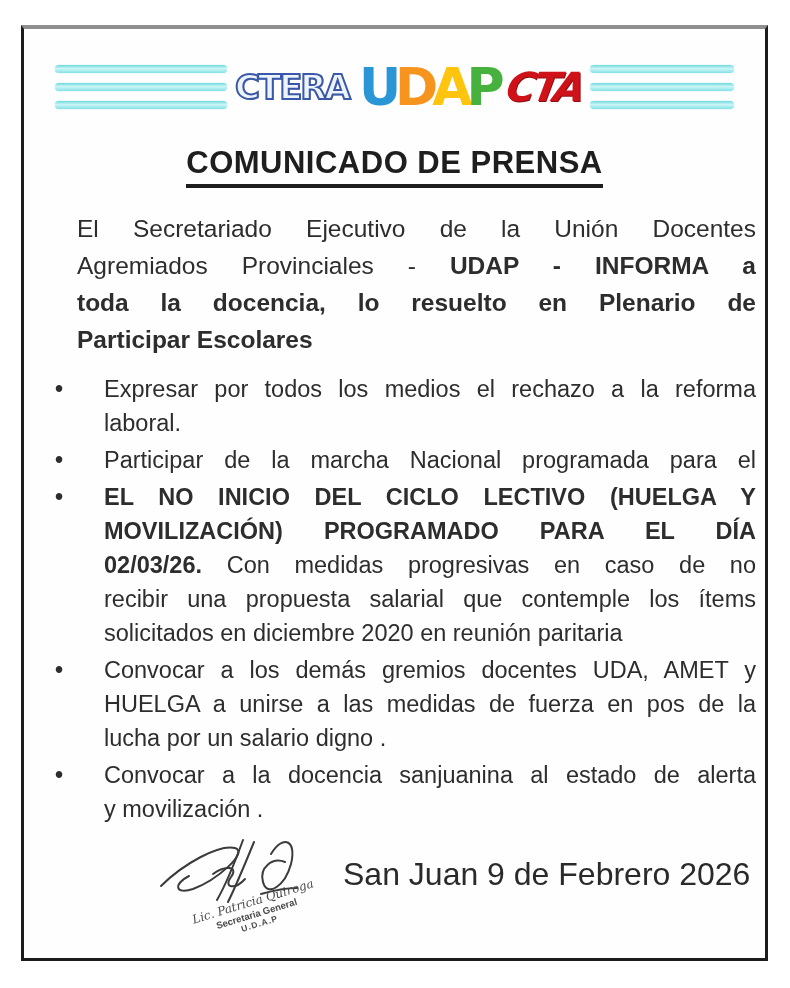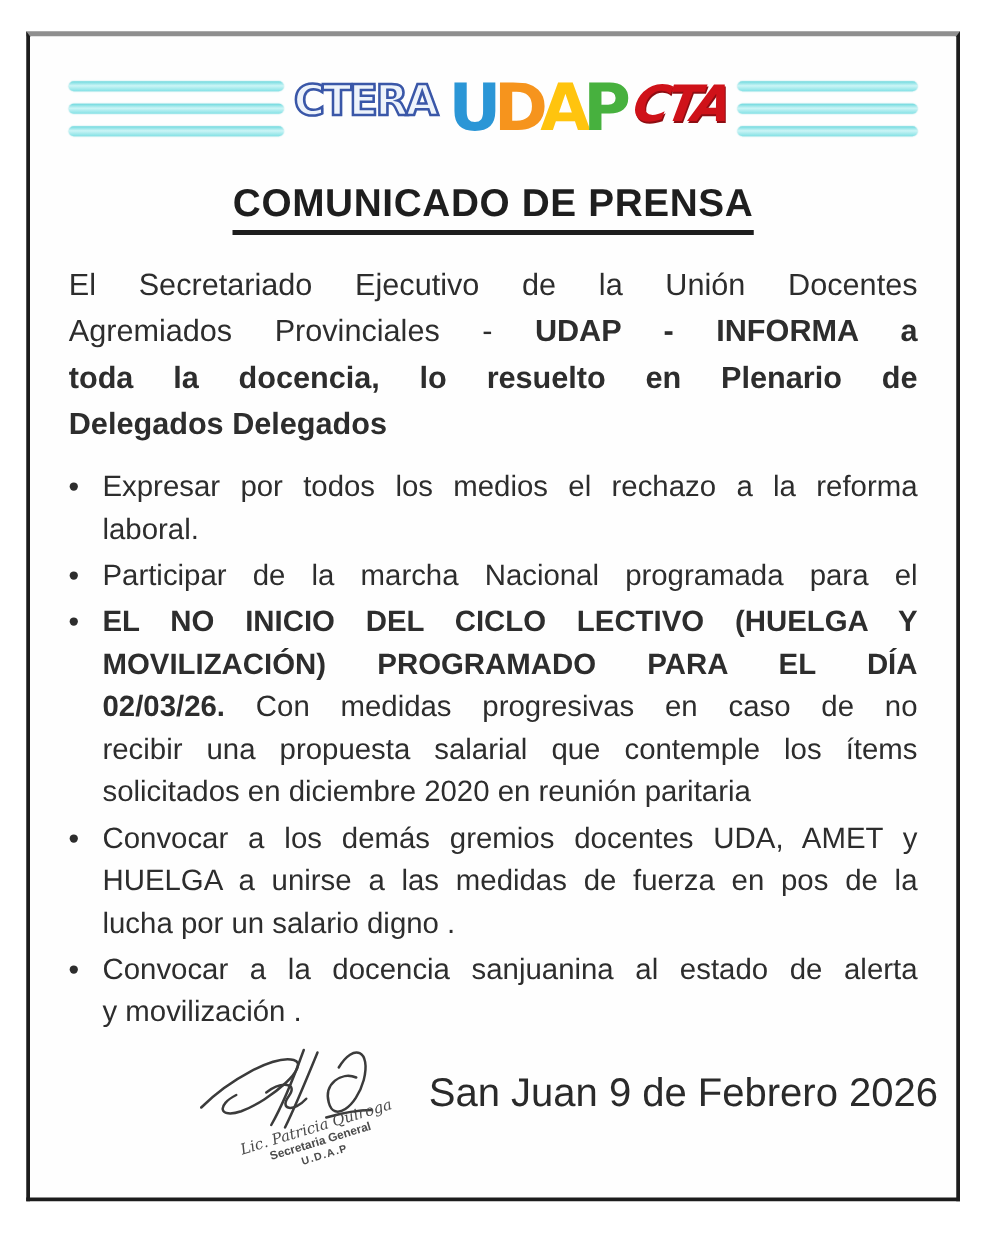--- a/index.html
+++ b/index.html
@@ -16,21 +16,21 @@
   
   .logo-row { margin-top:28px; height:60px; display:flex; align-items:center; }
   .decor-lines { display:flex; flex-direction:column; gap:10px; }
   .decor-lines.left  { width:172px; flex:none; }
   .decor-lines.right { flex:1; min-width:140px; }
   .decor-bar {
     height:8px; border-radius:5px;
     background:linear-gradient(180deg,#6fd9de 0%,#ccf5f6 45%,#84e1e5 100%);
     box-shadow:0 0 1px #5ecbd1;
   }
-  .logo-text { display:flex; align-items:flex-start; padding:0 8px; white-space:nowrap; }
+  .logo-text { display:flex; align-items:center; padding:0 8px; white-space:nowrap; }
   .ctera {
     font-size:34px; font-weight:800; letter-spacing:-2px;
     color:#edf3fb; -webkit-text-stroke:2px #3a57a8;
     text-shadow:1px 1px 0 #9db3d8;
     font-family:"DejaVu Sans","Liberation Sans",sans-serif;
   }
   .udap { display:flex; margin-left:10px; font-family:"DejaVu Sans","Liberation Sans",sans-serif; }
   .udap span { font-size:52px; font-weight:900; letter-spacing:-6px; line-height:52px; }
   .c-u { color:#2b96d6; }
   .c-d { color:#f6941d; }
@@ -43,21 +43,21 @@
     text-shadow:1px 1px 0 #8e0d12;
   }
   
   .title-wrap { text-align:center; margin-top:28px; }
   .title {
     display:inline-block; font-size:31px; font-weight:700; color:#1e1e1e; letter-spacing:0.5px;
     border-bottom:4px solid #1e1e1e; padding-bottom:3px;
   }
   
   .intro { margin-top:22px; font-size:24.5px; line-height:37px; color:#2d2d2d; }
-  .tline { width:100%; }
+  .tline { width:100%;margin-left:22px; }
   .jl { text-align:justify; text-align-last:justify; }
   .b { font-weight:700; }
   .bullets { list-style:none; margin-top:14px; }
   .bullet-item { display:flex; margin-bottom:3px; font-size:23.5px; line-height:34px; color:#2d2d2d; }
   .marker { flex:none; width:27px; font-size:23px; font-weight:700; }
   .bcontent { flex:1; min-width:0; }
   
   .footer { position:relative; height:120px; margin-top:10px; }
   .signature-block { position:absolute; left:100px; top:-4px; width:190px; height:118px; }
   .sig-svg { position:absolute; left:0; top:0; }
@@ -100,21 +100,21 @@
     </div>
 
     <div class="title-wrap">
       <span class="title">COMUNICADO DE PRENSA</span>
     </div>
 
     <div class="intro">
       <div class="tline jl"><span>El Secretariado Ejecutivo de la Unión Docentes</span><span class="b"></span></div>
       <div class="tline jl"><span>Agremiados Provinciales - </span><span class="b">UDAP - INFORMA a</span></div>
       <div class="tline jl"><span></span><span class="b">toda la docencia, lo resuelto en Plenario de</span></div>
-      <div class="tline"><span class="b">Delegados Delegados</span></div>
+      <div class="tline"><span class="b">Participar Escolares</span></div>
     </div>
 
     <ul class="bullets">
       <li class="bullet-item">
         <span class="marker">•</span>
         <div class="bcontent">
           <div class="tline jl"><span>Expresar por todos los medios el rechazo a la reforma</span></div>
           <div class="tline"><span>laboral.</span></div>
         </div>
       </li>

